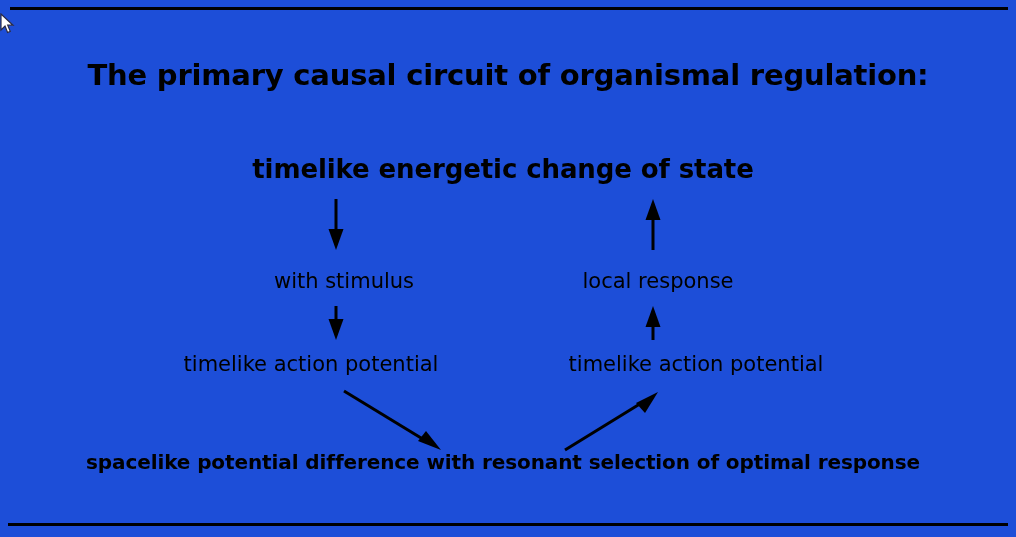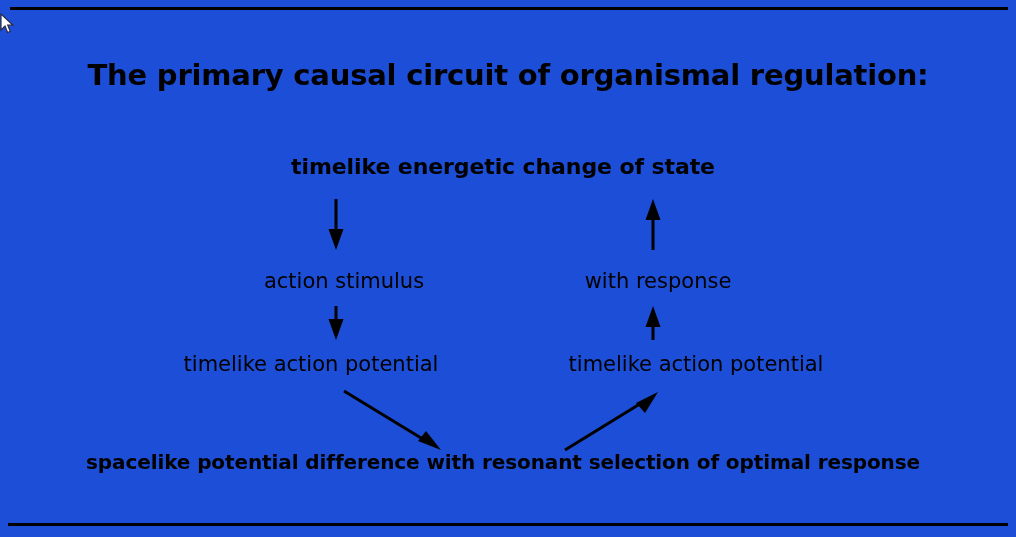--- a/index.html
+++ b/index.html
@@ -62,21 +62,21 @@
     text-align: center;
     transform: translateX(-50%);
   }
   .node-bold {
     font-weight: bold;
   }
 
   .n-top {
     left: 503px;
     top: 154px;
-    font-size: 22px;
+    font-size: 26px;
     letter-spacing: -0.1px;
   }
   .n-stim {
     left: 344px;
     top: 269px;
     font-size: 21px;
     font-weight: normal;
   }
   .n-resp {
     left: 658px;
@@ -122,23 +122,23 @@
   <div class="rule-bottom"></div>
 
   <svg class="cursor" viewBox="0 0 16 22" xmlns="http://www.w3.org/2000/svg">
     <path d="M1 1 L1 17 L5 13 L7.6 19.5 L10.2 18.4 L7.7 12.2 L13 12.2 Z" fill="#ffffff" stroke="#2b2b45" stroke-width="1.2" stroke-linejoin="miter"></path>
   </svg>
 
   <div class="title">The primary causal circuit of organismal regulation:</div>
 
   <div class="node node-bold n-top">timelike energetic change of state</div>
 
-  <div class="node n-stim">action stimulus</div>
+  <div class="node n-stim">with stimulus</div>
 
-  <div class="node n-resp">with response</div>
+  <div class="node n-resp">local response</div>
 
   <div class="node n-ap-left">timelike action potential</div>
 
   <div class="node n-ap-right">timelike action potential</div>
 
   <div class="node node-bold n-bottom">spacelike potential difference with resonant selection of optimal response</div>
 
   <svg class="arrows" viewBox="0 0 1016 537" xmlns="http://www.w3.org/2000/svg">
 
     <g>

